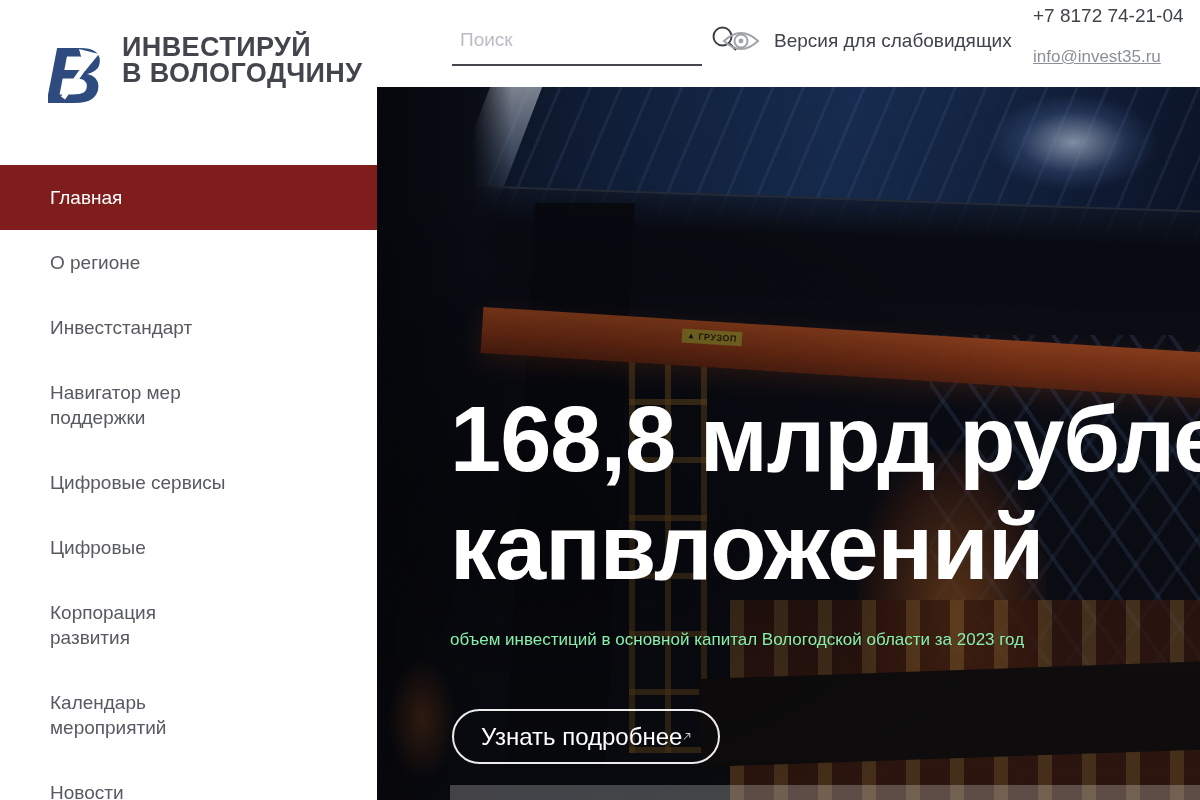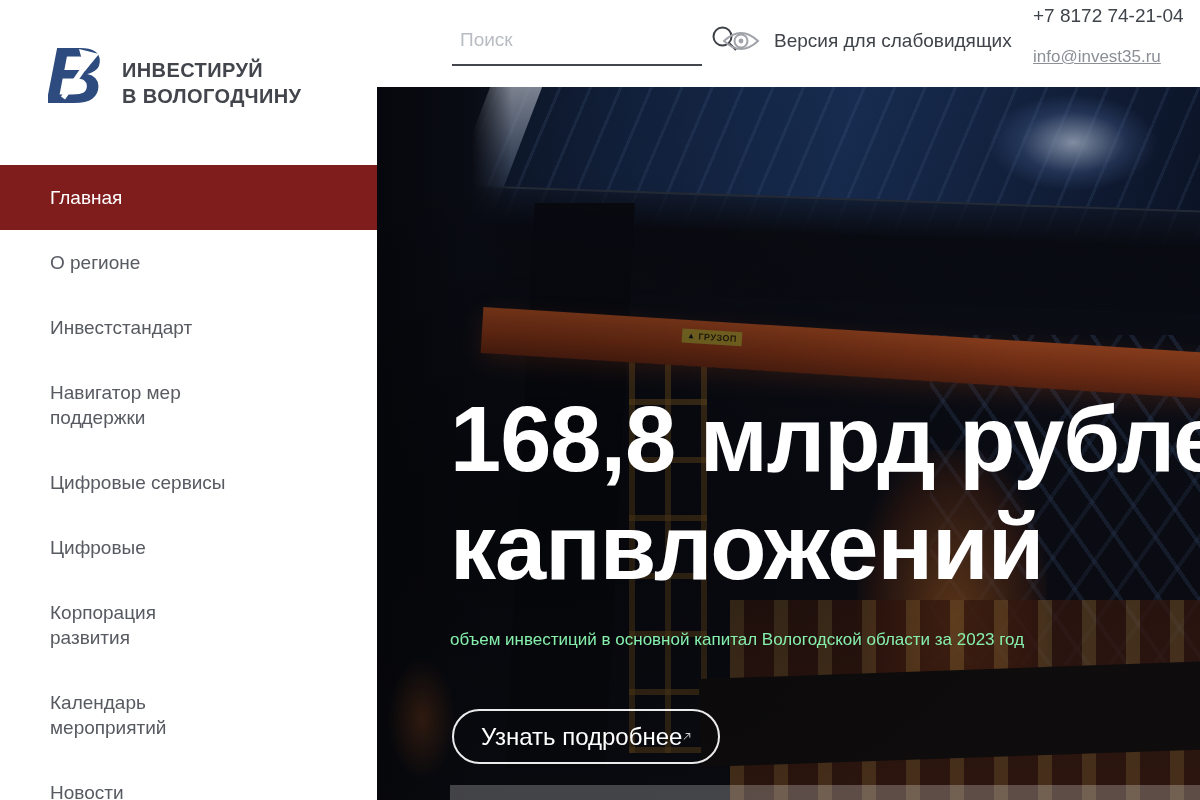--- a/index.html
+++ b/index.html
@@ -4,21 +4,21 @@
 <style>
   * { margin:0; padding:0; box-sizing:border-box; }
   html,body { width:1200px; height:800px; overflow:hidden; }
   body { font-family:"Liberation Sans", sans-serif; background:#fff; position:relative; }
   .page { position:absolute; inset:0; width:1200px; height:800px; background:#fff; }
 
   
   .left-col { position:absolute; left:0; top:0; width:377px; height:800px; background:#fff; z-index:3; }
   .logo-row { position:absolute; left:48px; top:34px; display:flex; align-items:flex-start; }
   .logo-mark { width:66px; height:78px; position:relative; }
-  .logo-text { margin-left:8px; margin-top:23px; font-size:20px; font-weight:700; color:#42454c; letter-spacing:.4px; line-height:26px; white-space:nowrap; }
+  .logo-text { margin-left:8px; font-size:27px; font-weight:700; color:#42454c; letter-spacing:.4px; line-height:26px; white-space:nowrap; }
 
   .menu { position:absolute; left:0; top:165px; width:377px; list-style:none; }
   .menu-item { padding:20px 80px 20px 50px; font-size:19px; line-height:25px; color:#575a61; max-width:310px; cursor:pointer; }
   .menu-item.active { background:#7f1d1d; color:#ffffff; max-width:none; padding-right:12px; }
 
   
   .top-header { position:absolute; left:377px; top:0; width:823px; height:87px; background:#fff; z-index:2; }
   .search-box { position:absolute; left:75px; top:24px; width:250px; height:42px; border-bottom:2px solid #43464c; display:flex; align-items:center; }
   .search-input { flex:1; border:none; outline:none; font-size:19px; color:#3e4248; font-family:"Liberation Sans",sans-serif; background:transparent; padding:0 6px 8px 8px; }
   .search-input::placeholder { color:#b9bcc2; }

